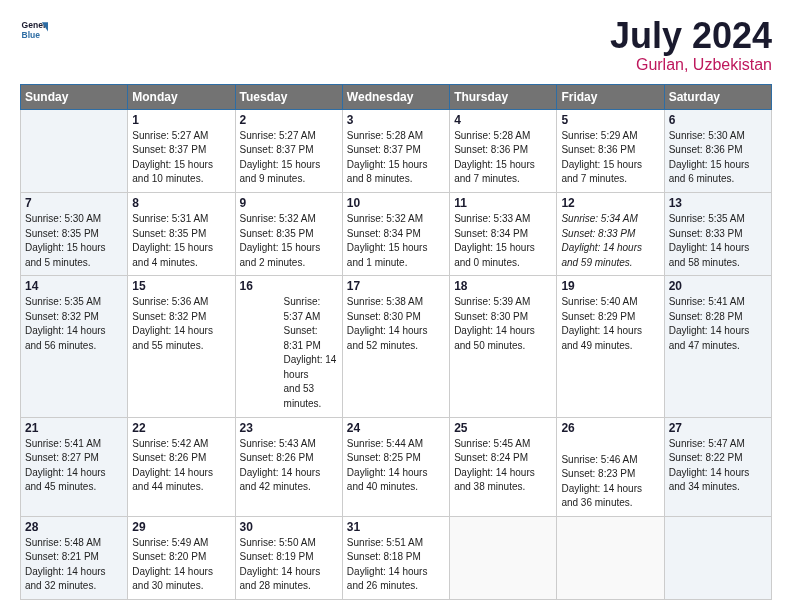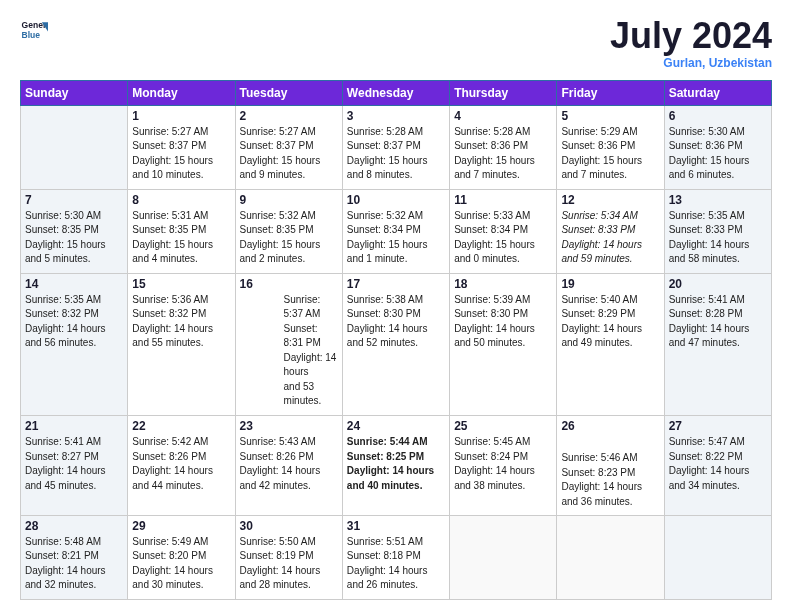--- a/index.html
+++ b/index.html
@@ -35,33 +35,33 @@
     .title-block {
       text-align: right;
     }
     .cal-title {
       font-size: 36px;
       font-weight: bold;
       color: #1a1a2e;
       line-height: 1.1;
     }
     .cal-subtitle {
-      font-size: 12px;
-      color: #3b82f6;
-      font-weight: bold;
+      font-size: 16px;
+      color: #be185d;
+      font-weight: normal;
     }
     .calendar {
       flex: 1;
       border: 1px solid #ccc;
       border-collapse: collapse;
       width: 100%;
       table-layout: fixed;
     }
     .calendar th {
-      background-color: #6d28d9;
+      background-color: #737373;
       color: #fff;
       font-size: 12px;
       font-weight: bold;
       padding: 5px 4px;
       text-align: left;
       border: 1px solid #2e6da4;
     }
     .calendar td {
       border: 1px solid #ccc;
       vertical-align: top;
@@ -284,21 +284,21 @@
           </td>
           <td>
             <span class="day-num">23</span>
             <div class="day-info" style="white-space: pre-line;">Sunrise: 5:43 AM
 Sunset: 8:26 PM
 Daylight: 14 hours
 and 42 minutes.</div>
           </td>
           <td>
             <span class="day-num">24</span>
-            <div class="day-info" style="white-space: pre-line; font-weight: bold;">Sunrise: 5:44 AM
+            <div class="day-info" style="white-space: pre-line;">Sunrise: 5:44 AM
 Sunset: 8:25 PM
 Daylight: 14 hours
 and 40 minutes.</div>
           </td>
           <td>
             <span class="day-num">25</span>
             <div class="day-info" style="white-space: pre-line;">Sunrise: 5:45 AM
 Sunset: 8:24 PM
 Daylight: 14 hours
 and 38 minutes.</div>

